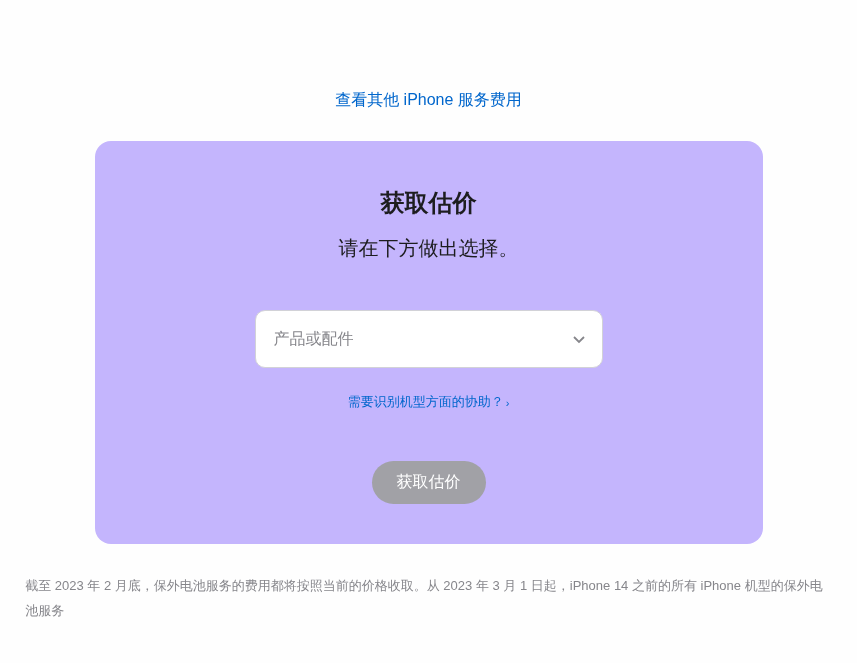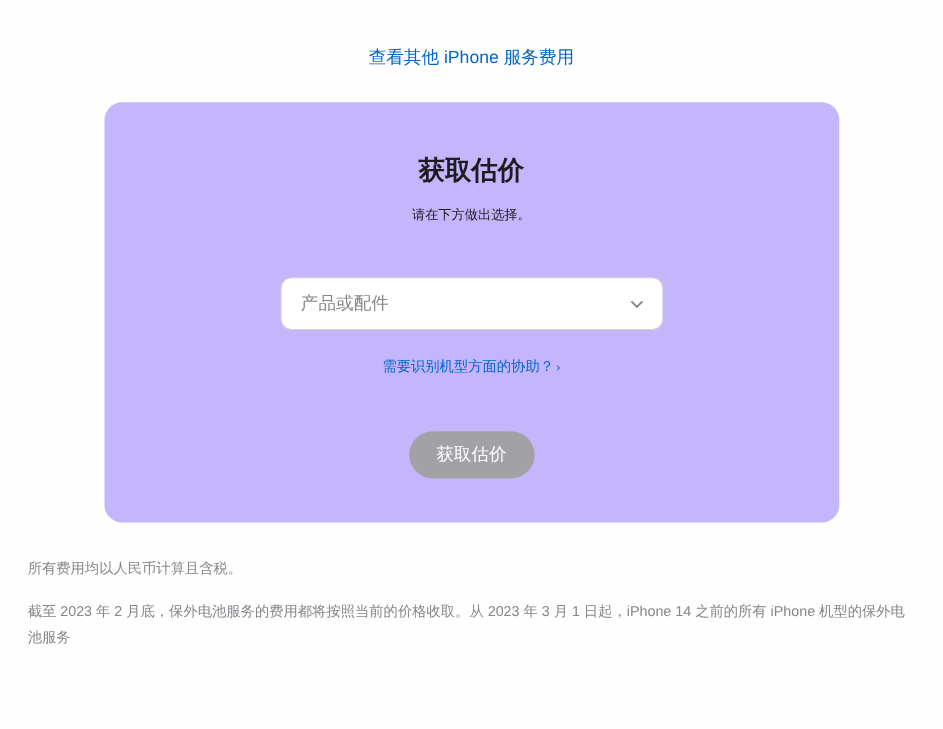--- a/index.html
+++ b/index.html
@@ -14,20 +14,21 @@
       height: 663px;
       overflow: hidden;
     }
     .container {
       width: 100%;
       padding: 0;
     }
     .top-link {
       text-align: center;
       padding: 42px 0 30px 0;
+      margin-top: 48px;
     }
     .top-link a {
       color: #0066cc;
       text-decoration: none;
       font-size: 16px;
     }
     .card {
       background: #c4b5fd;
       border-radius: 16px;
       width: 668px;
@@ -35,32 +36,32 @@
       padding: 46px 30px 40px 30px;
       text-align: center;
     }
     .card-title {
       font-size: 24px;
       font-weight: 600;
       color: #1d1d1f;
       margin-bottom: 16px;
     }
     .card-subtitle {
-      font-size: 12px;
+      font-size: 20px;
       color: #1d1d1f;
       margin-bottom: 48px;
     }
     .select-wrapper {
       position: relative;
       width: 348px;
       margin: 0 auto 24px auto;
     }
     .select-box {
       width: 100%;
-      height: 48px;
+      height: 58px;
       background: #fff;
       border: 1px solid #d2d2d7;
       border-radius: 10px;
       padding: 0 44px 0 18px;
       font-size: 16px;
       color: #86868b;
       text-align: left;
       cursor: pointer;
       display: flex;
       align-items: center;
@@ -138,18 +139,17 @@
     <div class="help-link">
       <a href="#">
         <span>需要识别机型方面的协助？</span><span class="chev-right">›</span>
       </a>
     </div>
 
     <button class="submit-btn">获取估价</button>
   </div>
 
   <div class="disclaimer">
-    <p>所有费用均以人民币计算且含税。</p>
     <p>
       <span>截至 2023 年 2 月底，保外电池服务的费用都将按照当前的价格收取。从 2023 年 3 月 1 日起，iPhone 14 之前的所有 iPhone 机型的保外电池服务</span>
     </p>
   </div>
 </div>
 
 </body></html>

